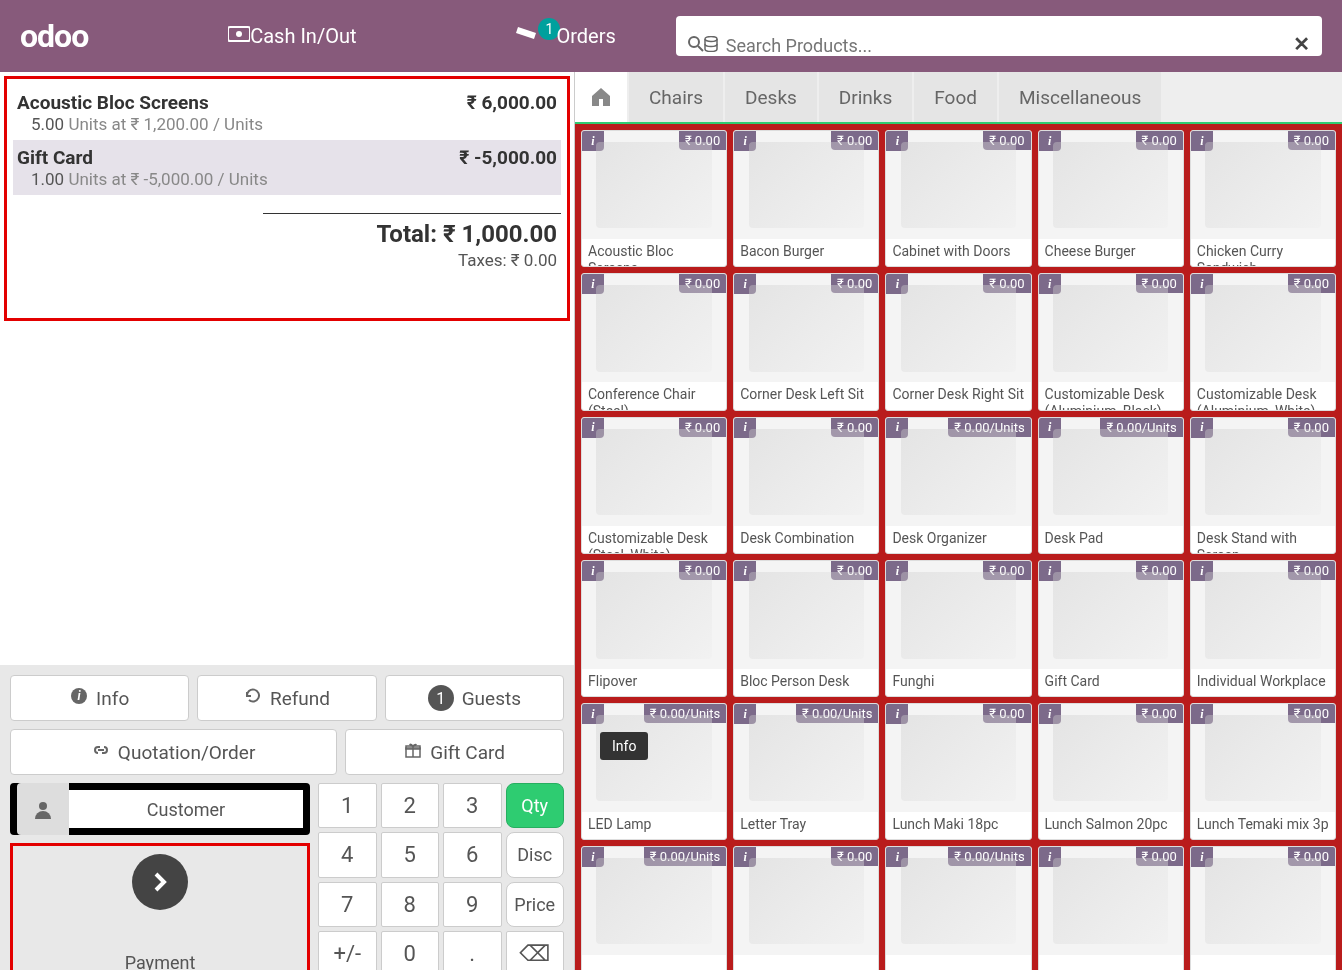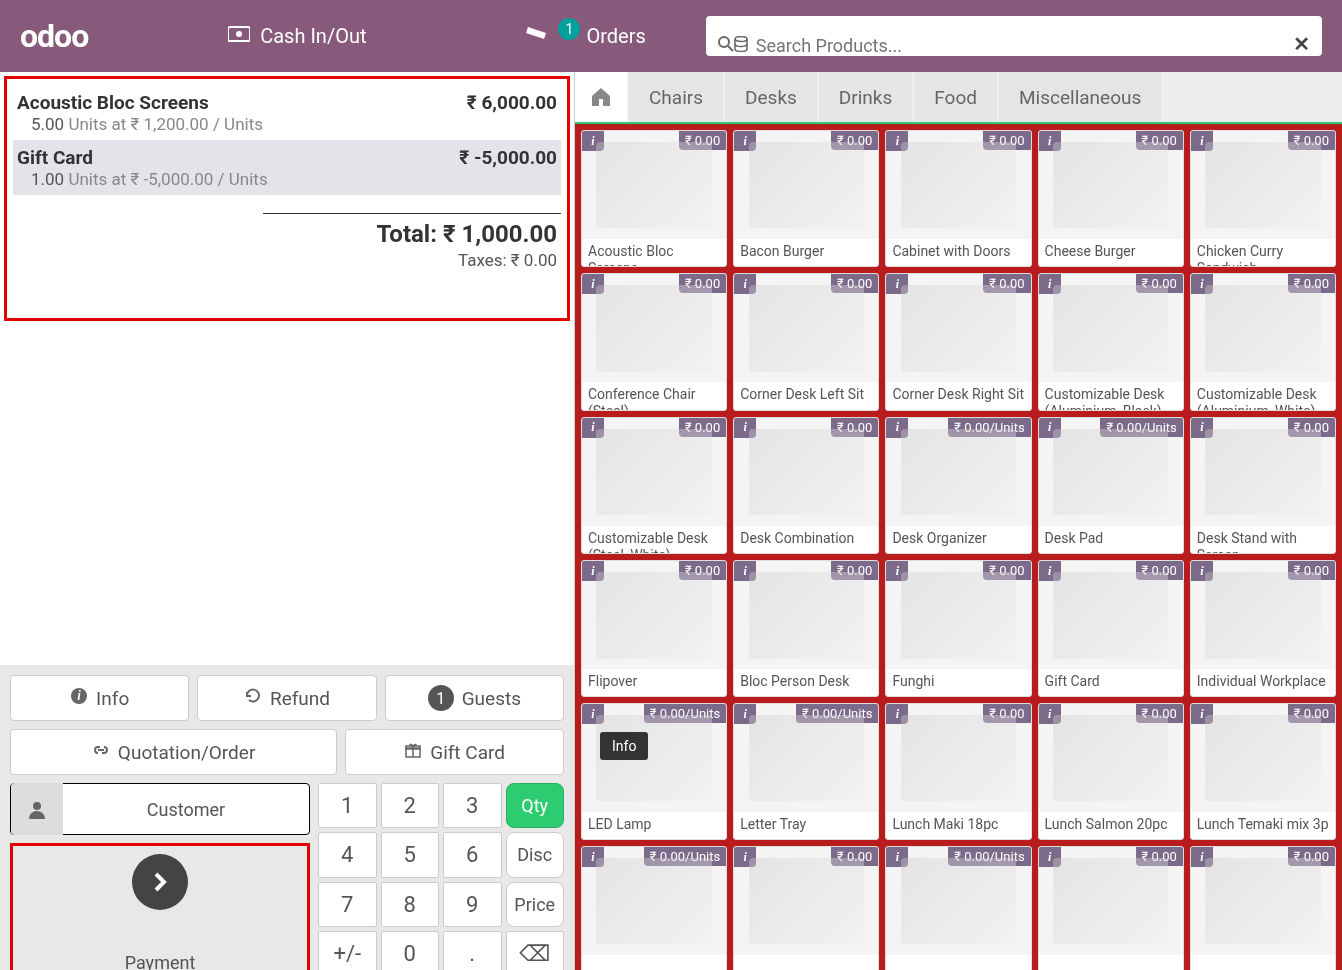--- a/index.html
+++ b/index.html
@@ -1,19 +1,19 @@
 <!DOCTYPE html>
 <html><head>
 <meta charset="utf-8">
 <style>
 * { margin: 0; padding: 0; box-sizing: border-box; font-family: -apple-system, BlinkMacSystemFont, "Segoe UI", Roboto, Helvetica, sans-serif; }
 body { background: #f0f0f0; width: 1342px; height: 970px; overflow: hidden; }
 .topbar { background: #875A7B; height: 72px; display: flex; align-items: center; padding: 0 10px; color: #fff; }
 .logo { font-size: 32px; font-weight: 700; color: #fff; letter-spacing: -1px; margin-right: 120px; margin-left: 10px; }
-.topbar-btn { color: #fff; font-size: 20px; display: flex; align-items: center; gap: 10px; padding: 0 20px; cursor: pointer; }
+.topbar-btn { color: #fff; font-size: 20px; display: flex; align-items: center; padding: 0 20px; cursor: pointer; }
 .badge-circle { background: #00A09D; color: #fff; border-radius: 50%; width: 22px; height: 22px; display: inline-flex; align-items: center; justify-content: center; font-size: 14px; margin-right: -4px; margin-top: -14px; }
 .search-wrap { flex: 1; margin-left: 40px; margin-right: 10px; }
 .search-box { background: #fff; border-radius: 4px; height: 40px; display: flex; align-items: flex-end; padding: 0 12px; }
 .search-box input { border: none; outline: none; flex: 1; font-size: 18px; color: #666; margin-left: 8px; }
 .search-icon-db { color: #666; font-size: 16px; }
 .clear-x { color: #444; font-size: 20px; font-weight: bold; cursor: pointer; }
 .main { display: flex; height: calc(970px - 56px); }
 .left-panel { width: 575px; display: flex; flex-direction: column; background: #fff; border-right: 1px solid #ccc; }
 .order-area { border: 3px solid #e30000; margin: 4px; padding: 6px; min-height: 245px; }
 .order-line { padding: 6px 4px; }
@@ -26,21 +26,21 @@
 .totals { border-top: 1px solid #333; margin-top: 18px; margin-left: 250px; padding-top: 6px; text-align: right; padding-right: 4px;}
 .total-main { font-size: 24px; font-weight: 700; color: #333; }
 .taxes { font-size: 17px; color: #555; margin-top: 2px; }
 .spacer { flex: 1; background: #fff; }
 .controls { background: #e8e8e8; padding: 10px; }
 .btn-row { display: flex; gap: 8px; margin-bottom: 8px; }
 .ctrl-btn { flex: 1; background: #fff; border: 1px solid #ccc; border-radius: 4px; height: 46px; display: flex; align-items: center; justify-content: center; gap: 8px; font-size: 19px; color: #555; cursor: pointer; }
 .ctrl-btn .num-badge { background: #555; color: #fff; border-radius: 50%; width: 26px; height: 26px; display: flex; align-items: center; justify-content: center; font-size: 16px; }
 .pad-area { display: flex; gap: 8px; }
 .pad-left { width: 300px; display: flex; flex-direction: column; gap: 8px; }
-.customer-btn { background: #fff; border: 1px solid #000000; border-radius: 4px; height: 52px; display: flex; align-items: center; font-size: 18px; color: #555; cursor: pointer; }
+.customer-btn { background: #fff; border: 7px solid #000000; border-radius: 4px; height: 52px; display: flex; align-items: center; font-size: 18px; color: #555; cursor: pointer; }
 .cust-icon { background: #ddd; width: 52px; height: 52px; display: flex; align-items: center; justify-content: center; border-radius: 4px 0 0 4px; color: #666;}
 .cust-label { flex:1; text-align:center; }
 .payment-box { border: 3px solid #e30000; flex: 1; display: flex; flex-direction: column; align-items: center; justify-content: center; background: #e8e8e8; cursor: pointer; gap: 28px; }
 .payment-circle { background: #444; width: 56px; height: 56px; border-radius: 50%; display: flex; align-items: center; justify-content: center; margin-bottom: 14px; margin-top: 8px;}
 .payment-circle svg { fill: #fff; }
 .payment-label { font-size: 18px; color: #555; }
 .numpad { flex: 1; display: grid; grid-template-columns: repeat(4, 1fr); grid-template-rows: repeat(4, 1fr); gap: 4px; }
 .numkey { background: #fff; border: 1px solid #ccc; display: flex; align-items: center; justify-content: center; font-size: 22px; color: #555; cursor: pointer; border-radius: 2px;}
 .numkey.mode { font-size: 18px; border-radius: 8px; }
 .numkey.active { background: #2ecc71; color: #fff; border-color: #27ae60; }

